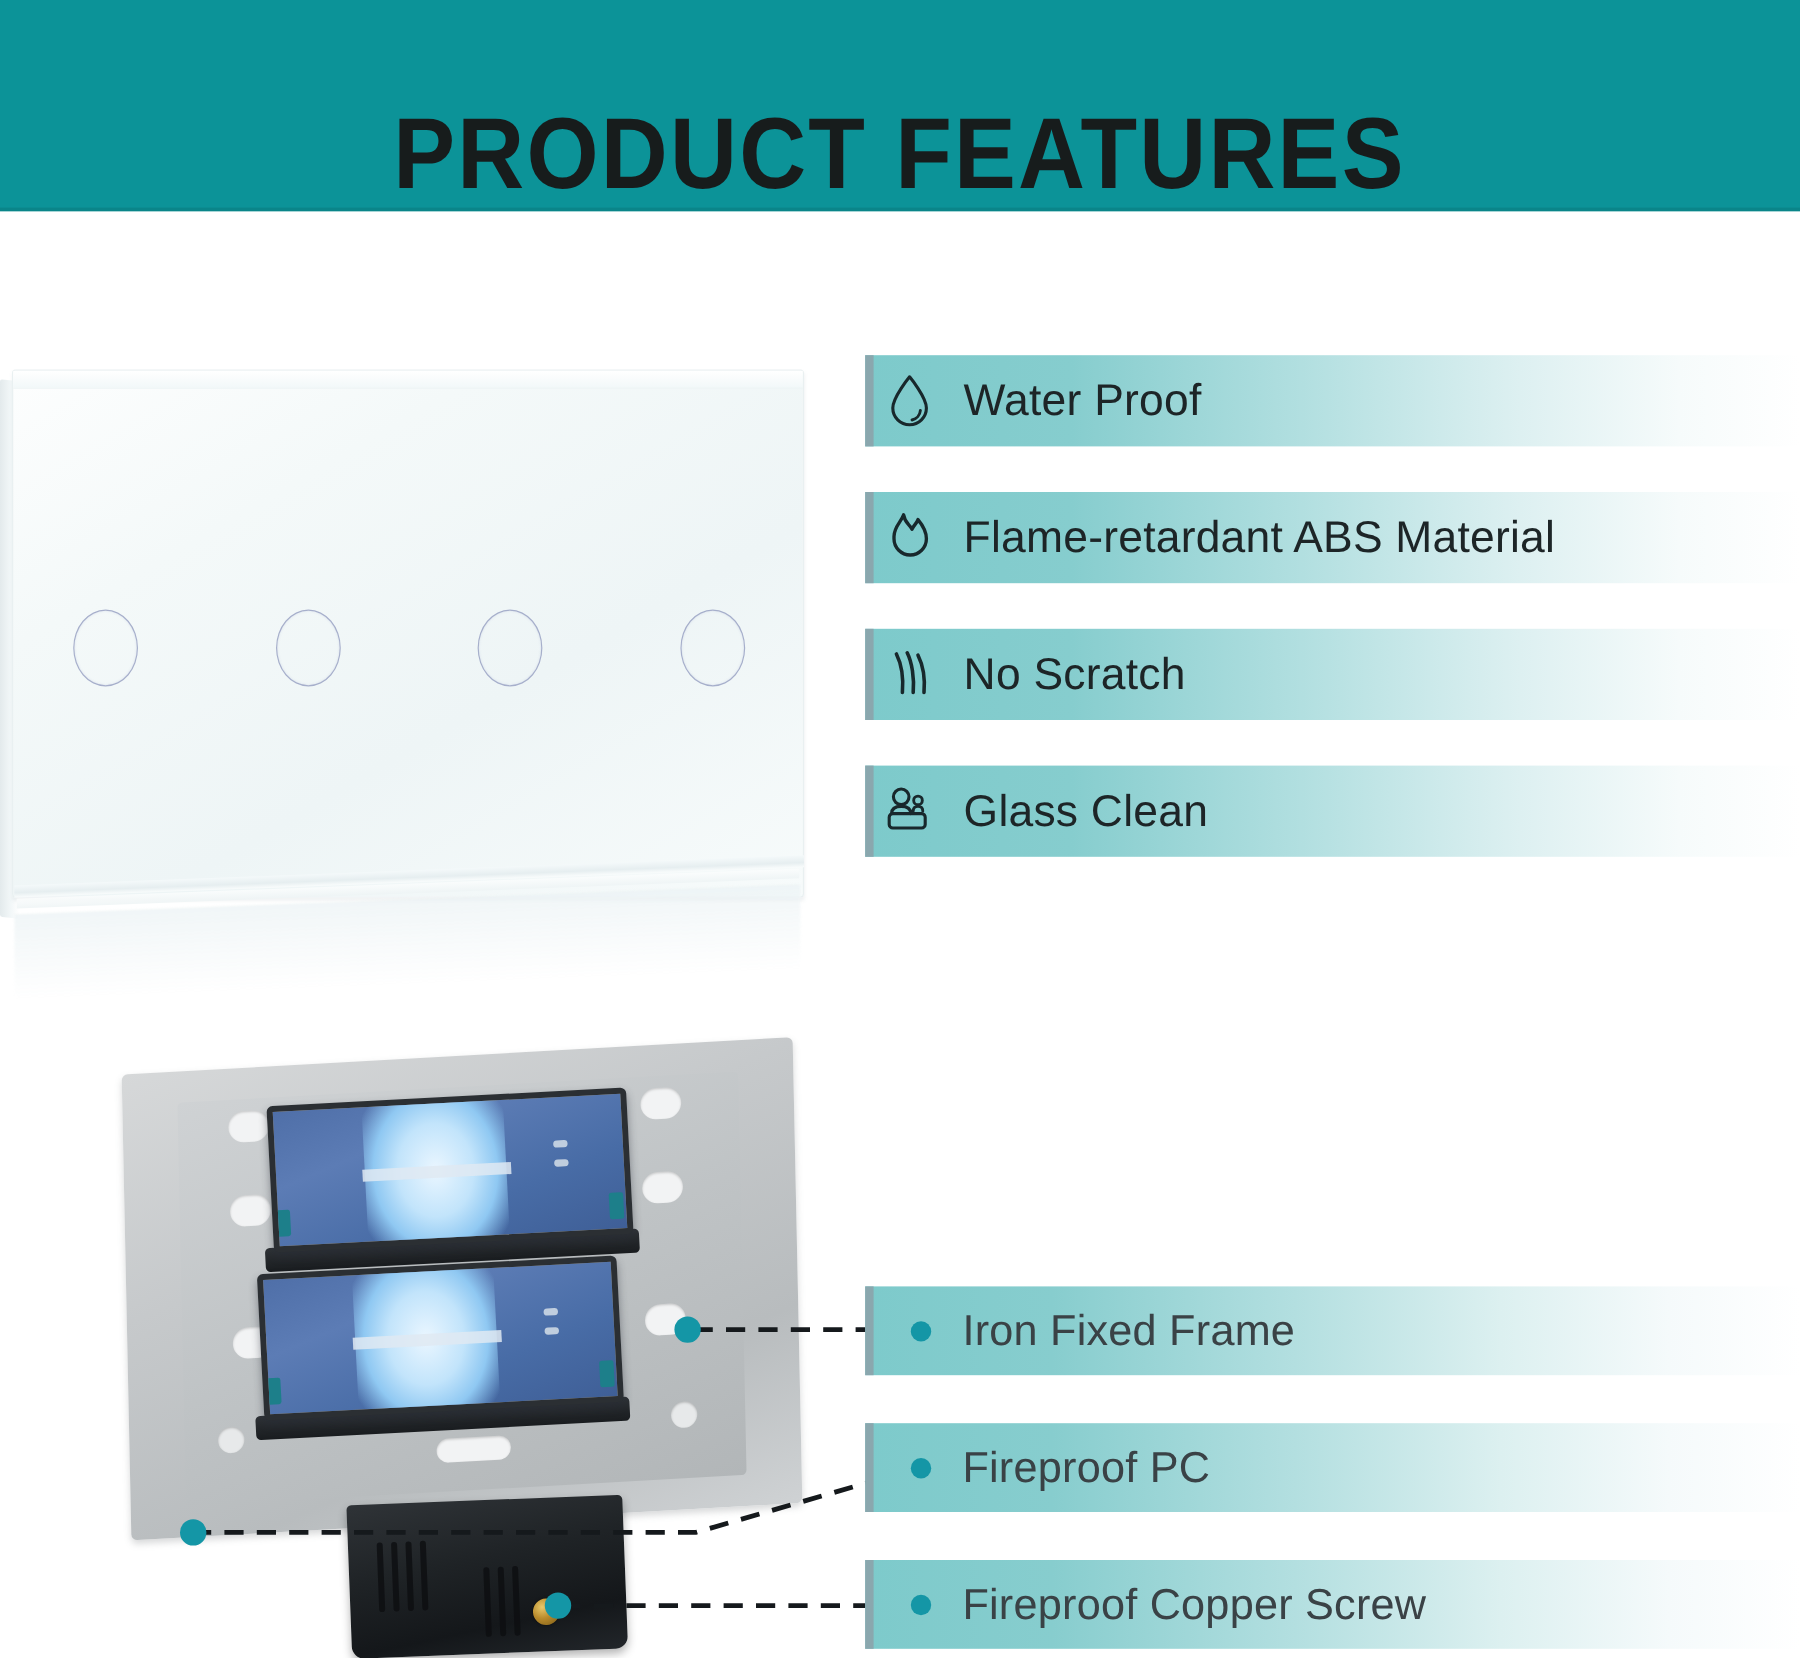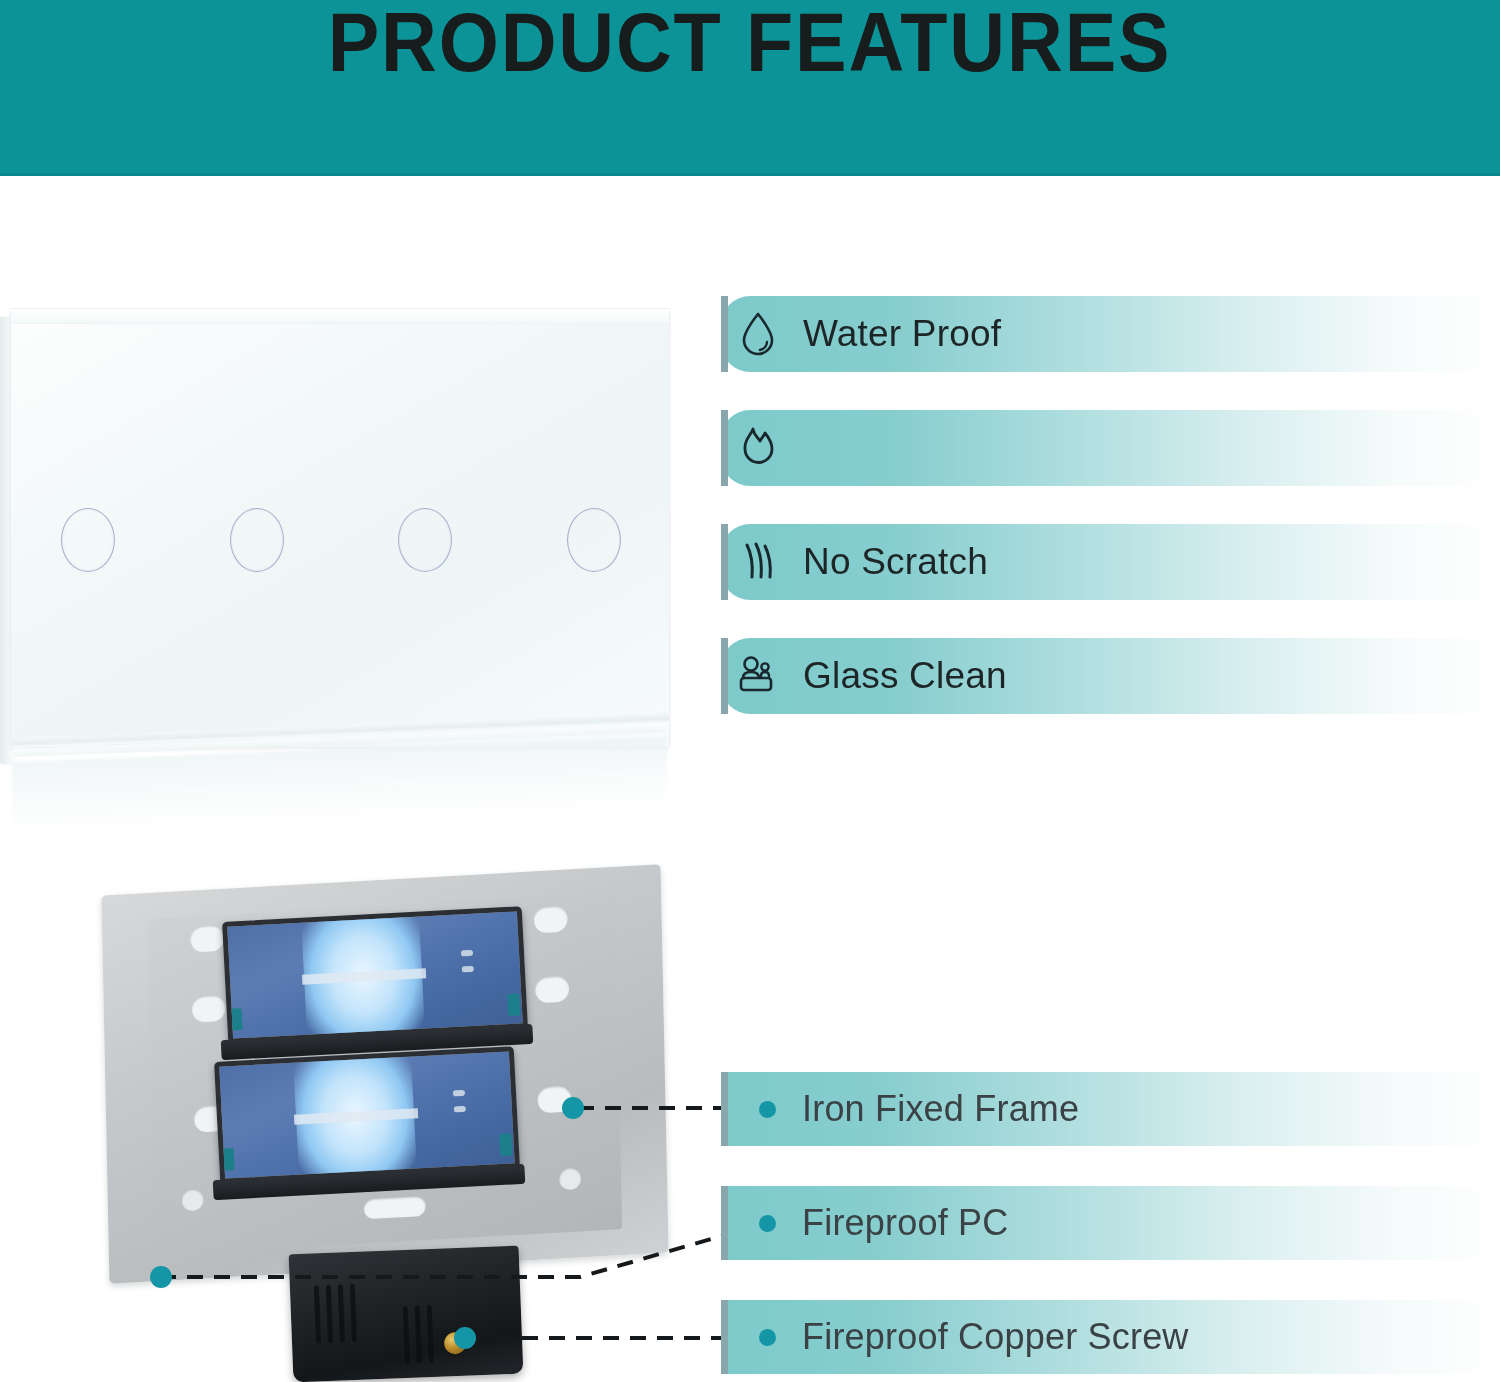--- a/index.html
+++ b/index.html
@@ -8,21 +8,21 @@
     font-family:"Liberation Sans", sans-serif;
     background:#ffffff;
     position:relative;
     overflow:hidden;
   }
 
   
   .header-bar{
     position:absolute; left:0; top:0; width:1500px; height:176px;
     background:#0c9398;
-    display:flex; align-items:flex-start; justify-content:center;
+    display:flex; align-items:flex-end; justify-content:center;
   }
   .header-bar::after{
     content:""; position:absolute; left:0; bottom:0; width:100%; height:3px;
     background:#0a8589;
   }
   .header-title{
     font-size:84px; font-weight:700; color:#171c1c;
     letter-spacing:2px; line-height:1;
     transform:scaleX(0.92); transform-origin:center;
     white-space:nowrap;
@@ -82,21 +82,20 @@
     transform:skewY(-2.2deg); transform-origin:left top;
     filter:blur(1px);
   }
 
   
   .feature-list{ position:absolute; left:721px; top:296px; width:779px; }
   .feature-band{
     position:relative; height:76px; margin-bottom:38px;
     display:flex; align-items:center;
     background:linear-gradient(90deg,#7dcacb 0%,#86cdce 22%,#b4e0e1 48%,#ddf0f1 70%,#f6fbfb 87%,#ffffff 100%);
-    border-radius:29px;
   }
   .feature-band .band-edge{
     position:absolute; left:0; top:0; width:7px; height:100%;
     background:#8aa7ae;
   }
   .feature-icon{
     width:62px; min-width:62px; height:76px;
     display:flex; align-items:center; justify-content:center;
     margin-left:6px;
   }
@@ -243,20 +242,21 @@
   </div>
 
   <div class="feature-band">
     <span class="band-edge"></span>
     <span class="feature-icon">
       <svg width="42" height="46" viewBox="0 0 42 46">
         <path d="M8 22 C8 14 14 10 16 4 C17 11 21 12 23 16 C25 12 27 11 28 8
                  C33 14 35 18 35 24 A13.5 13.5 0 1 1 8 24 Z" fill="none" stroke="#18282c" stroke-width="2.8" stroke-linejoin="round" stroke-linecap="round"></path>
       </svg>
     </span>
+    <span class="feature-label">Flame-retardant ABS Material</span>
   </div>
 
 
   <div class="feature-band">
     <span class="band-edge"></span>
     <span class="feature-icon">
       <svg width="40" height="46" viewBox="0 0 40 46">
         <path d="M9 6 C13 14 15 26 14 38" fill="none" stroke="#18282c" stroke-width="3" stroke-linecap="round"></path>
         <path d="M18 5 C22 13 24 26 23 38" fill="none" stroke="#18282c" stroke-width="3" stroke-linecap="round"></path>
         <path d="M27 7 C31 15 33 27 32 38" fill="none" stroke="#18282c" stroke-width="3" stroke-linecap="round"></path>

